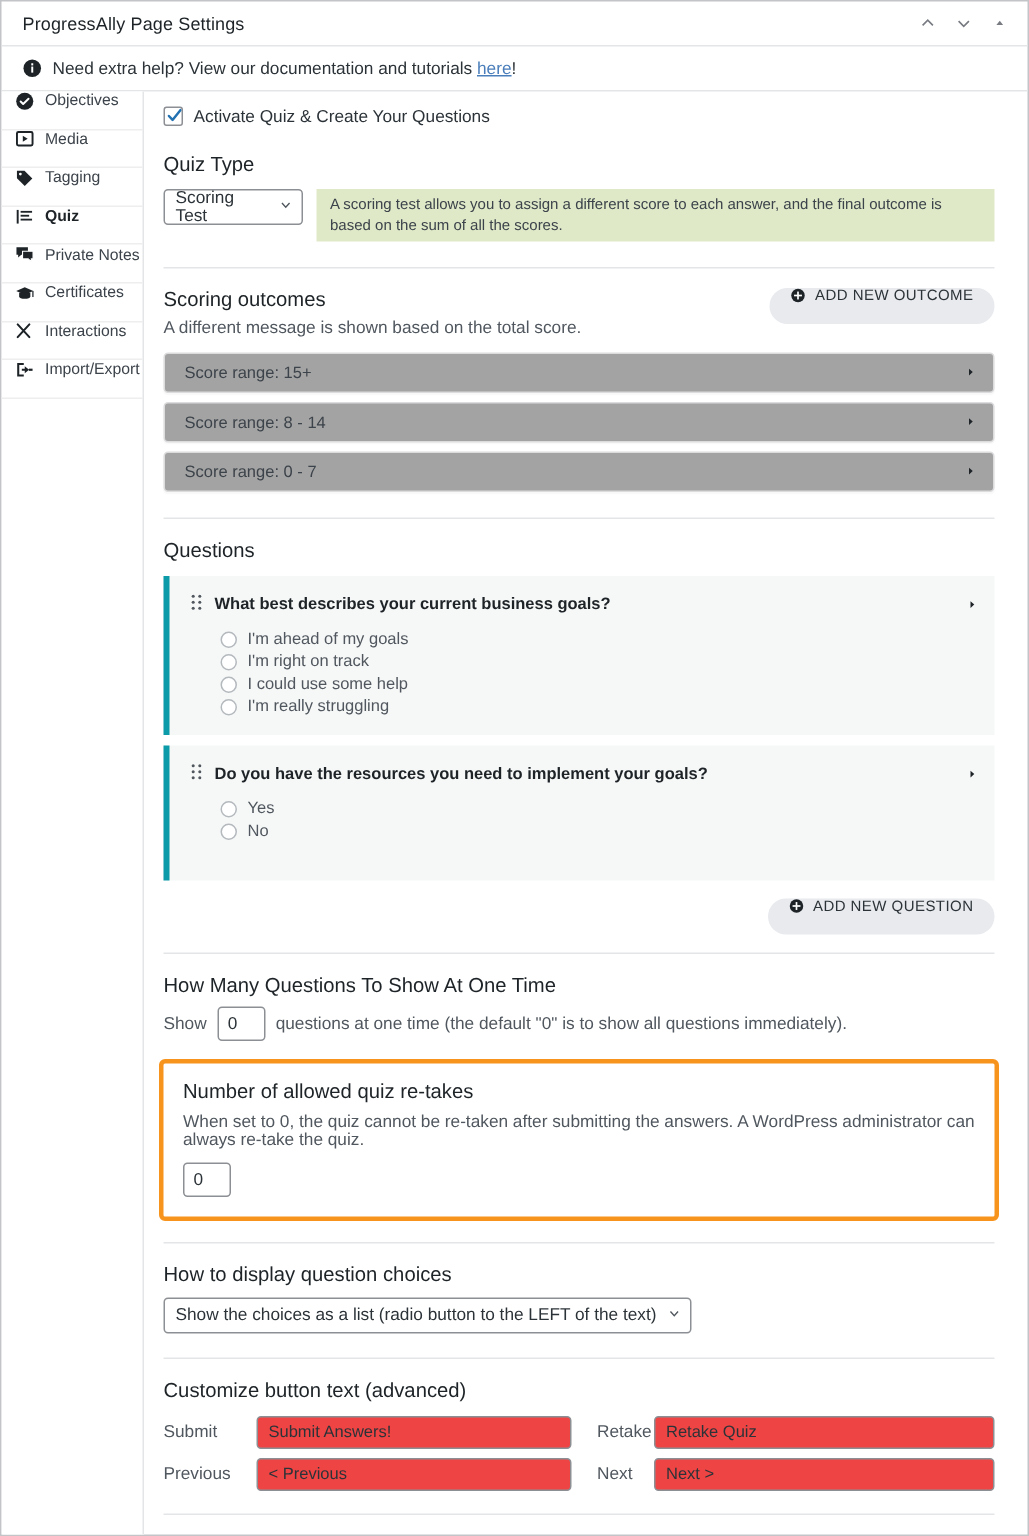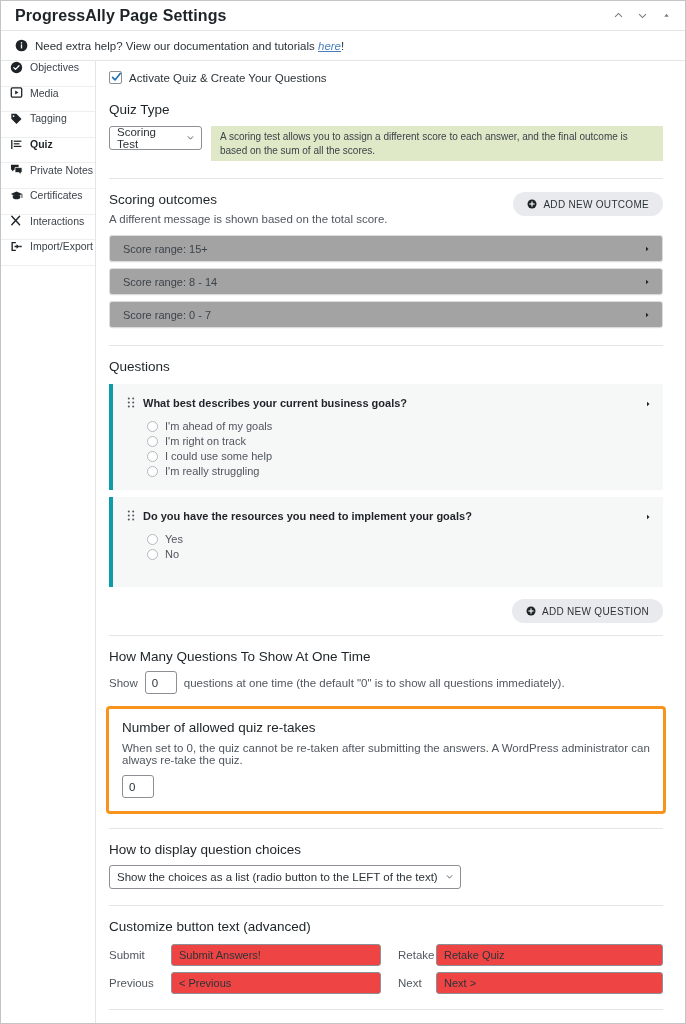--- a/index.html
+++ b/index.html
@@ -17,38 +17,38 @@
     overflow: hidden;
   }
 
   
   .mb-header {
     height: 30px;
     display: flex; align-items: center;
     padding: 0 8px 0 14px;
     border-bottom: 1px solid #e4e5e7;
   }
-  .mb-title { font-size: 16px; font-weight: bold; color: #1d2327; letter-spacing: .1px; }
+  .mb-title { font-size: 12px; font-weight: normal; color: #1d2327; letter-spacing: .1px; }
   .mb-header-actions { margin-left: auto; display: flex; align-items: center; gap: 2px; }
   .hdr-btn {
     width: 22px; height: 22px;
     display: flex; align-items: center; justify-content: center;
     color: #787c82; background: none; border: none; cursor: pointer;
   }
   .hdr-btn svg { display: block; }
 
   
   .notice {
     display: flex; align-items: center; gap: 7px;
     padding: 8px 14px;
     border-bottom: 1px solid #e4e5e7;
     font-size: 11.5px; color: #2c3338;
   }
   .notice-ico { flex: none; width: 13px; height: 13px; }
-  .notice a { color: #4a7ebb; text-decoration: underline; font-style: italic; }
+  .notice a { color: #4a7ebb; text-decoration: underline; }
 
   
   .mb-body { display: flex; height: calc(1024px - 30px - 31px); }
 
   .sidebar {
     width: 95px; flex: none;
     border-right: 1px solid #e4e5e7;
     background: #ffffff;
     padding-top: 0;
   }
@@ -107,21 +107,21 @@
   .qt-note {
     flex: 1;
     background: #dfe9c8;
     font-size: 10px; color: #3c434a;
     display: flex; align-items: center;
     padding: 4px 9px; line-height: 1.35;
   }
 
   
   .pill {
-    display: inline-flex; align-items: center; gap: 6px;
+    display: inline-flex; gap: 6px;
     background: #e8eaee; color: #2c3338;
     border: none; border-radius: 14px;
     height: 24px; padding: 0 14px;
     font-family: "Liberation Sans", sans-serif;
     font-size: 10px; font-weight: normal; letter-spacing: .3px;
     cursor: pointer;
   }
   .pill svg { display: block; flex: none; }
 
   .sec-head { display: flex; align-items: flex-start; justify-content: space-between; }

